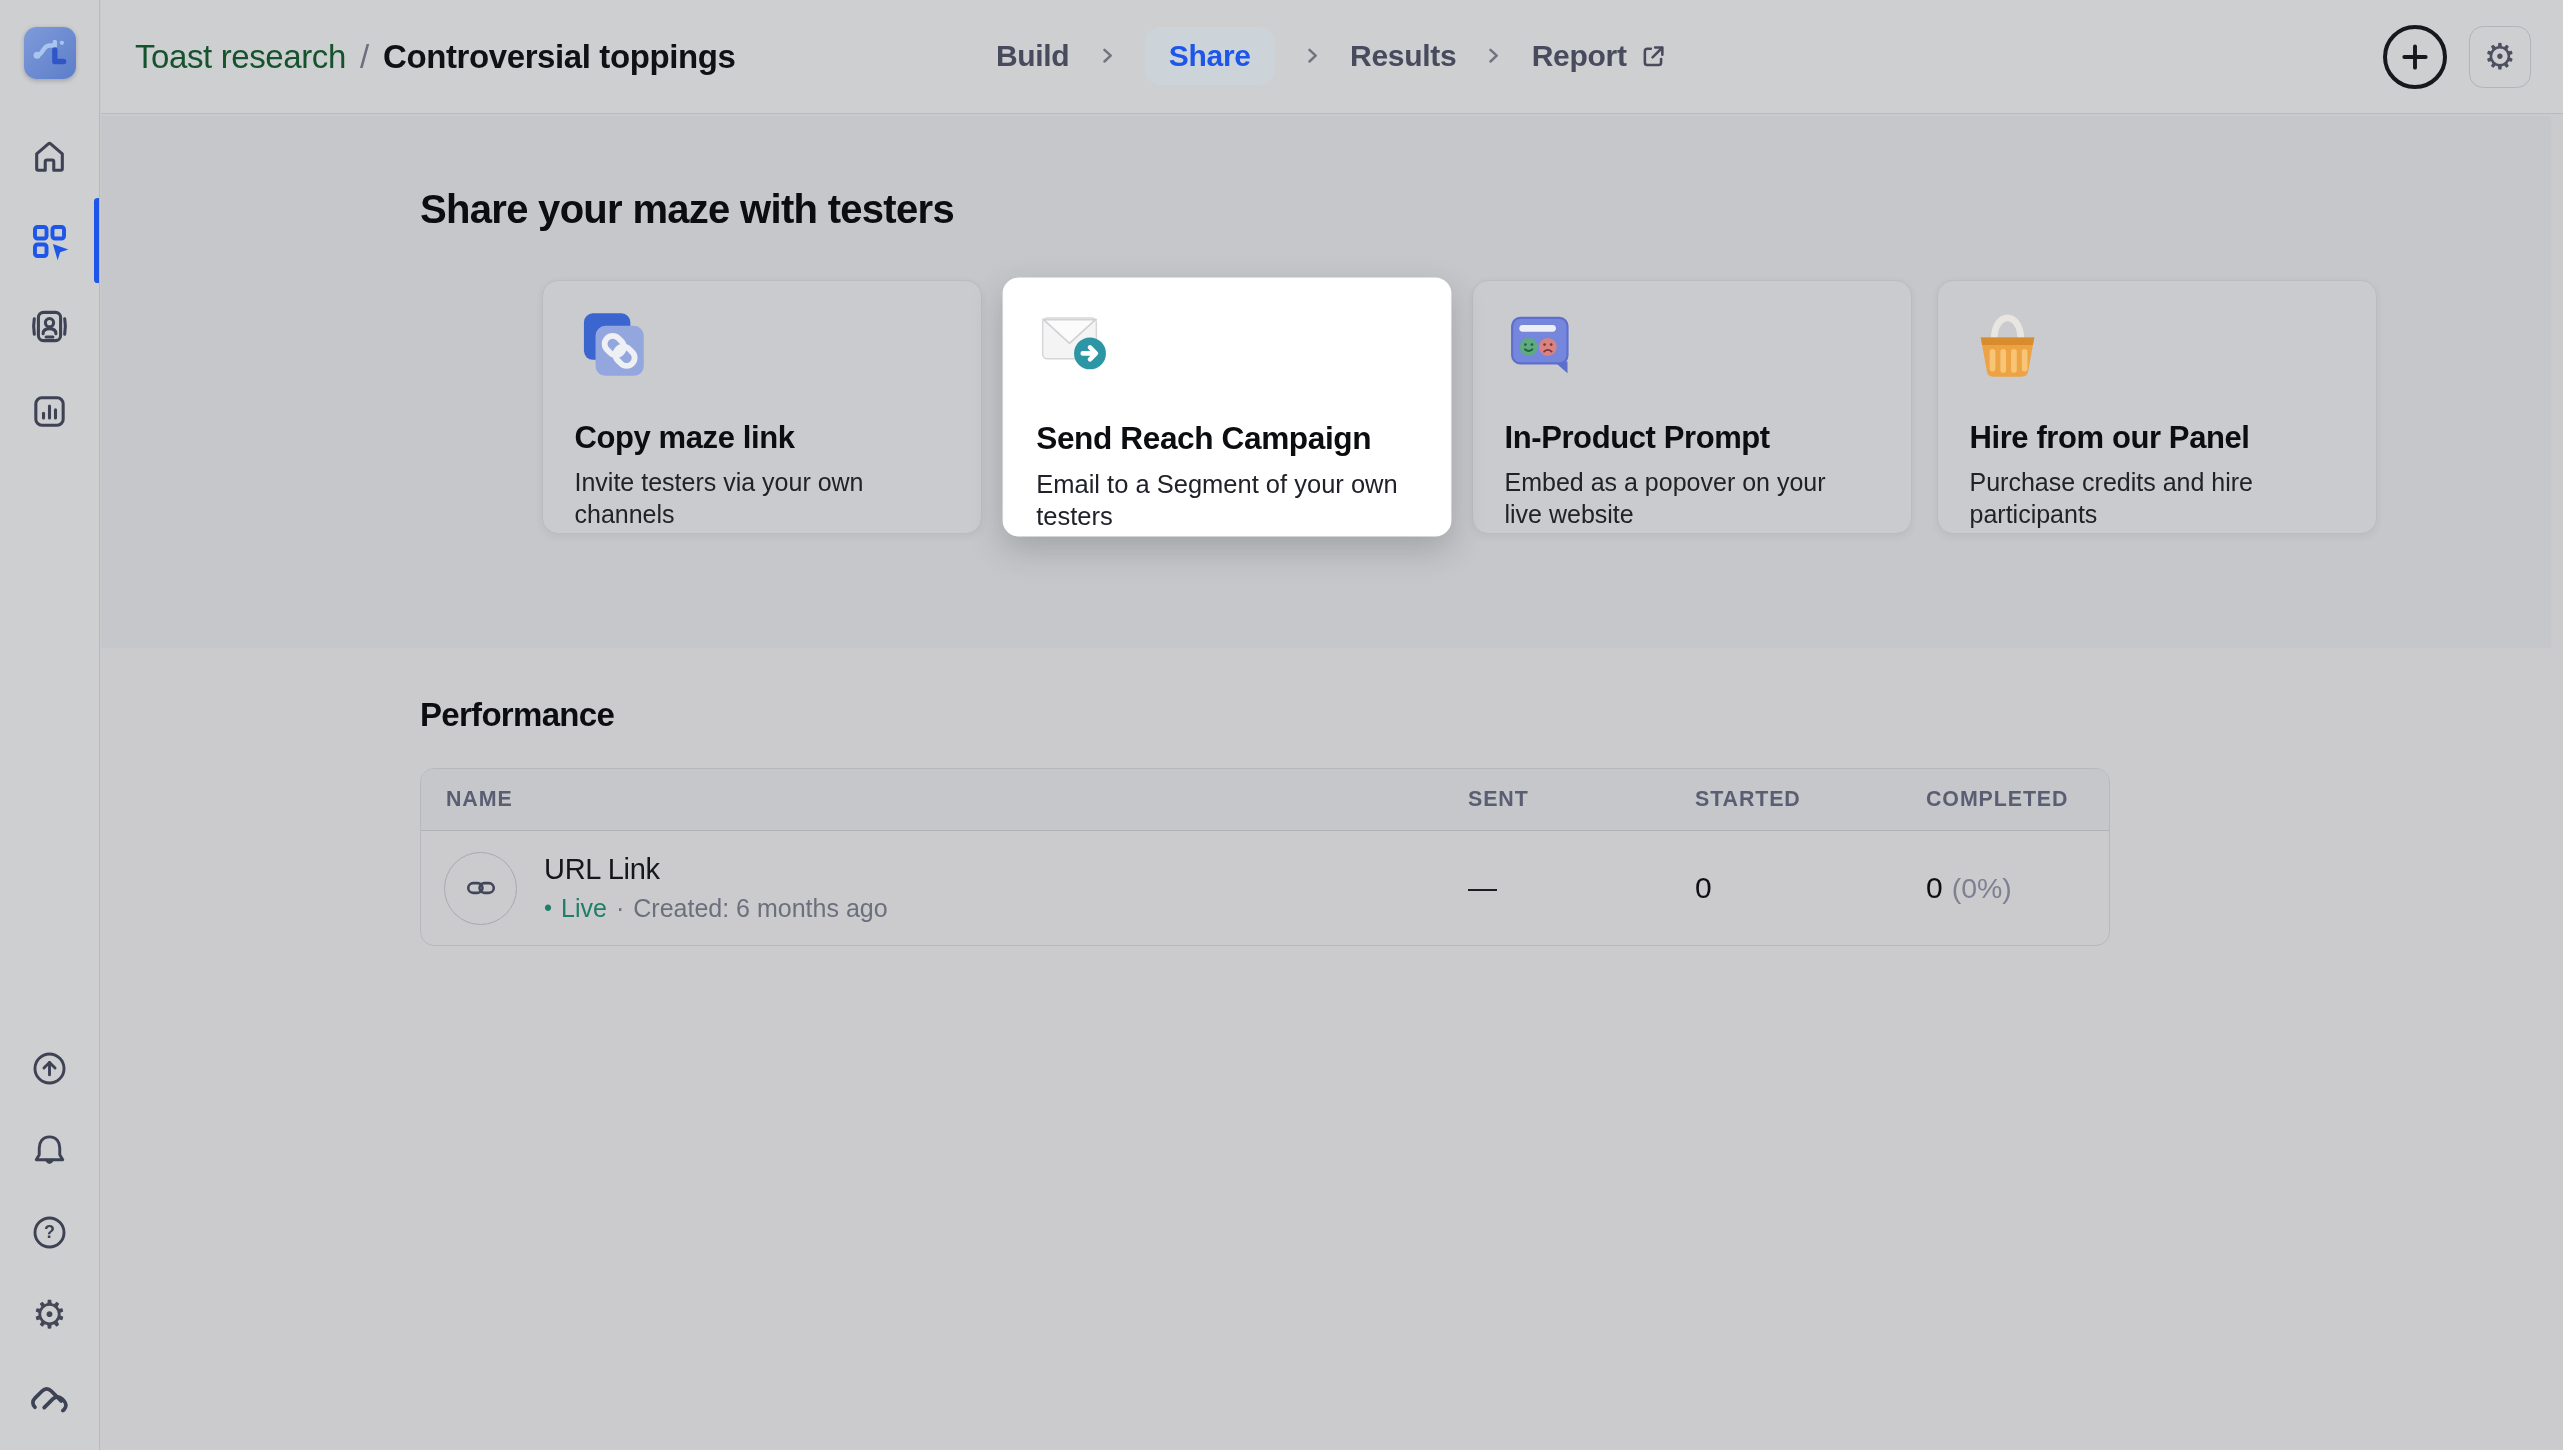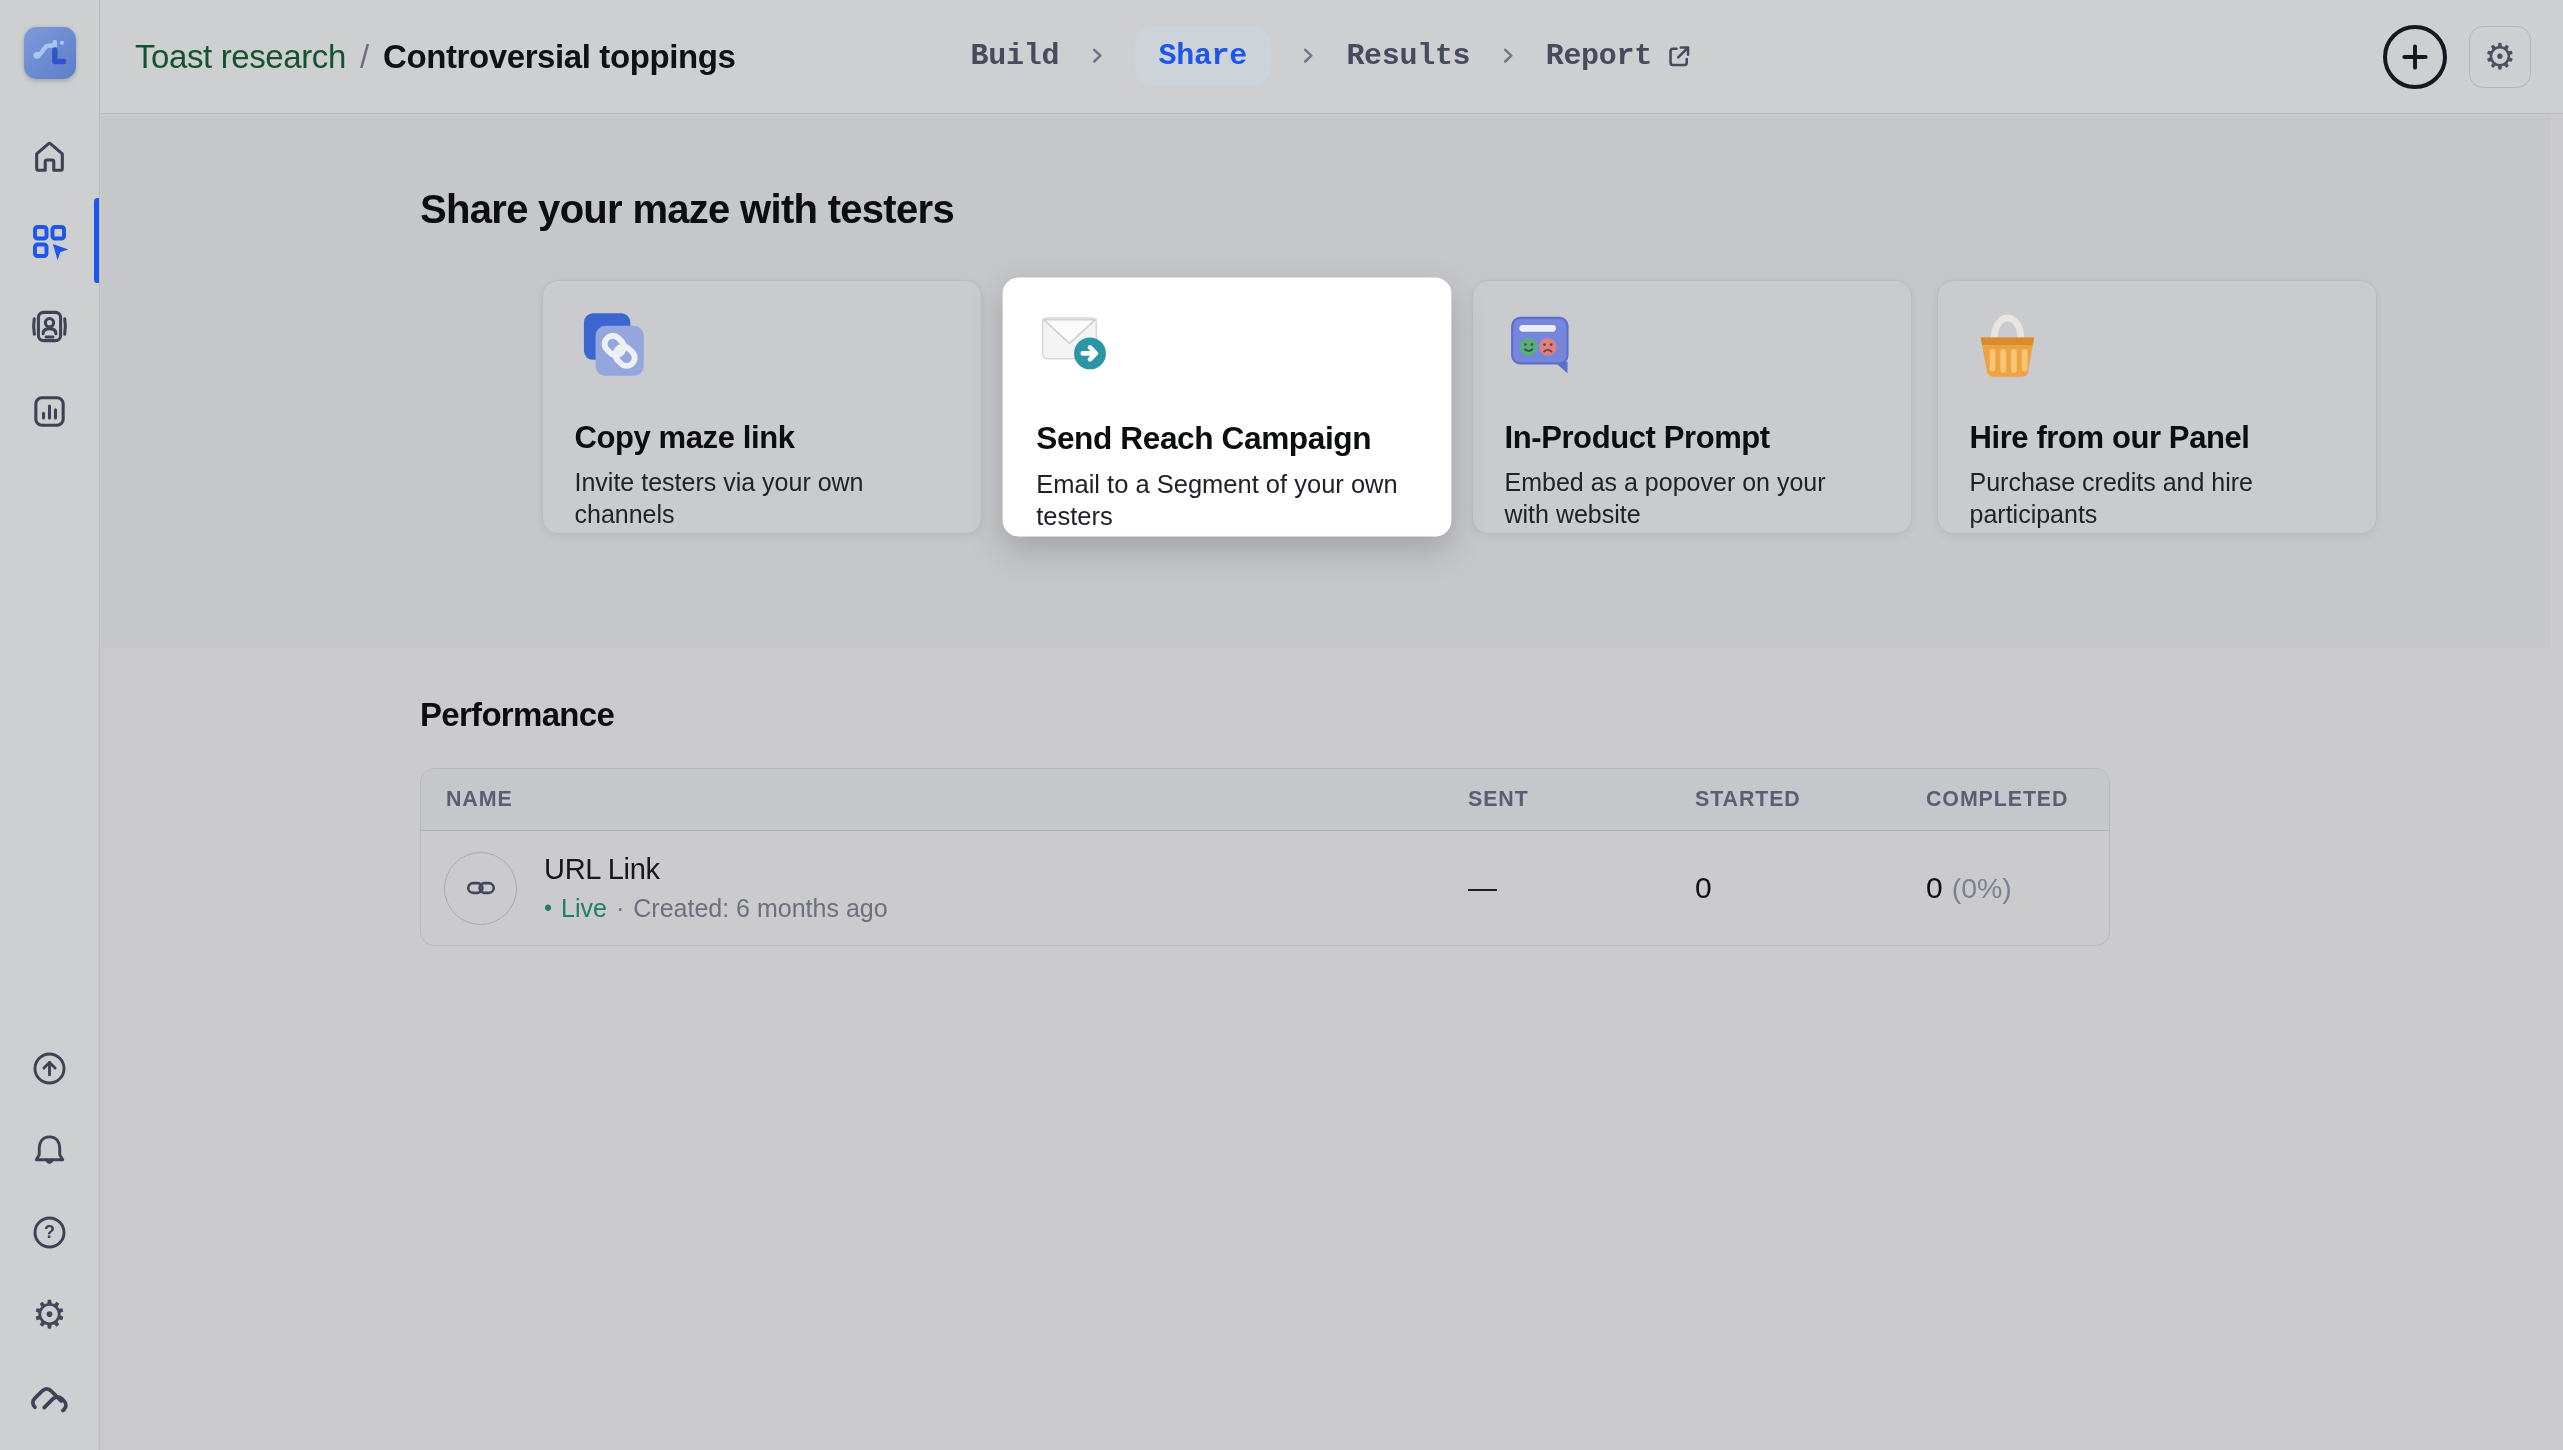--- a/index.html
+++ b/index.html
@@ -26,21 +26,21 @@
             background:#cecfd1; border-bottom:1.8px solid #b9bac0;
             display:flex; align-items:center; }
   .breadcrumb { margin-left:34px; display:flex; align-items:baseline; gap:14.2px;
                 font-size:33px; letter-spacing:-0.4px; white-space:nowrap; }
   .bc-workspace { color:#14532d; cursor:pointer; }
   .bc-sep { color:#6b6e7c; }
   .bc-project { color:#101114; font-weight:700; }
   .tabs { position:absolute; left:50%; top:0; height:112px; transform:translateX(-50%);
           display:flex; align-items:center; gap:27px; }
   .tab { font-size:30px; font-weight:700; color:#474b5d; letter-spacing:-0.3px;
-         display:flex; align-items:center; gap:12.5px; cursor:pointer; white-space:nowrap;font-family:Liberation Mono, monospace; }
+         display:flex; align-items:center; gap:12.5px; cursor:pointer; white-space:nowrap; }
   .tab.active { color:#1d56e8; background:#ccd4da; padding:11.6px 24px; border-radius:16px; }
   .tab-chev { display:flex; }
   .topbar-actions { margin-left:auto; margin-right:32px; display:flex; align-items:center; gap:22px; }
   .btn-new { width:64px; height:64px; border-radius:50%; border:4.4px solid #17181d;
              display:flex; align-items:center; justify-content:center; cursor:pointer; background:transparent; }
   .btn-settings { width:62px; height:62px; border-radius:14.2px; border:1.8px solid #b3b4ba;
                   display:flex; align-items:center; justify-content:center; cursor:pointer;
                   font-size:36px; color:#4c5060; background:transparent; }
 
   
@@ -271,21 +271,21 @@
             <circle cx="22.8" cy="41" r="1.5" fill="#275f45"></circle>
             <circle cx="30.2" cy="41" r="1.5" fill="#275f45"></circle>
             <path d="M22.3 46.2 Q26.5 50 30.7 46.2" fill="none" stroke="#275f45" stroke-width="2" stroke-linecap="round"></path>
             <circle cx="48" cy="43.5" r="10" fill="#d98282"></circle>
             <circle cx="44.3" cy="41" r="1.5" fill="#7c3535"></circle>
             <circle cx="51.7" cy="41" r="1.5" fill="#7c3535"></circle>
             <path d="M43.8 48.8 Q48 45 52.2 48.8" fill="none" stroke="#7c3535" stroke-width="2" stroke-linecap="round"></path>
           </svg>
         </div>
         <div class="card-title">In-Product Prompt</div>
-        <div class="card-desc">Embed as a popover on your with website</div>
+        <div class="card-desc">Embed as a popover on your live website</div>
       </div>
 
       <div class="card">
         <div class="card-icon">
           <svg width="75" height="75" viewBox="0 0 84 84">
             <path d="M27 36 C27 17 36 11 42 11 C48 11 57 17 57 36" fill="none" stroke="#e9e5e1" stroke-width="7.5" stroke-linecap="round"></path>
             <path d="M12 33 L72 33 L65 71.5 Q64 77 58 77 L26 77 Q20 77 19 71.5 Z" fill="#eda343"></path>
             <path d="M12 33 L72 33 L70.4 41.5 L13.6 41.5 Z" fill="#d88c2d"></path>
             <g fill="#f8c476">
               <rect x="22" y="46" width="6.4" height="25" rx="3.2"></rect>

